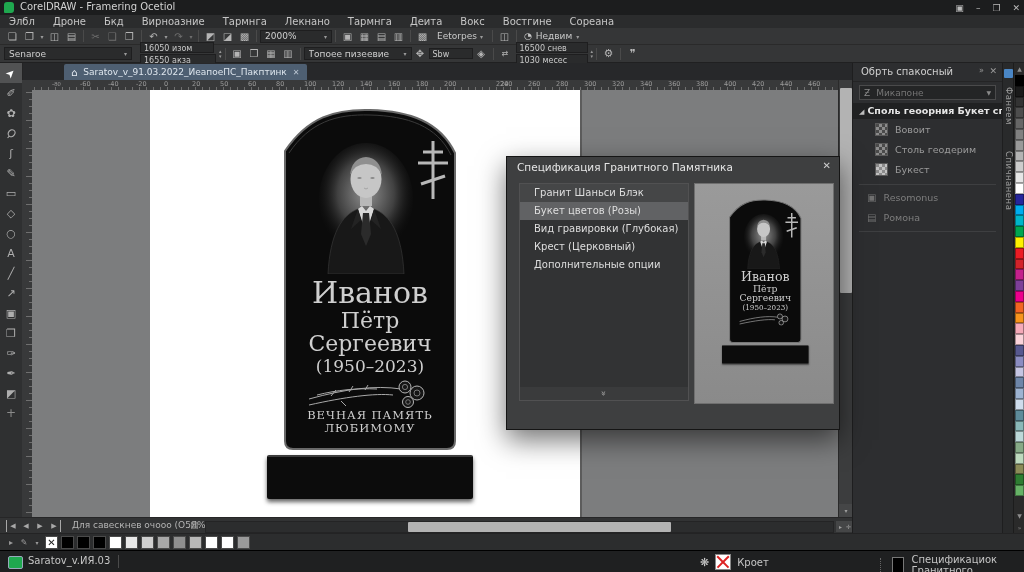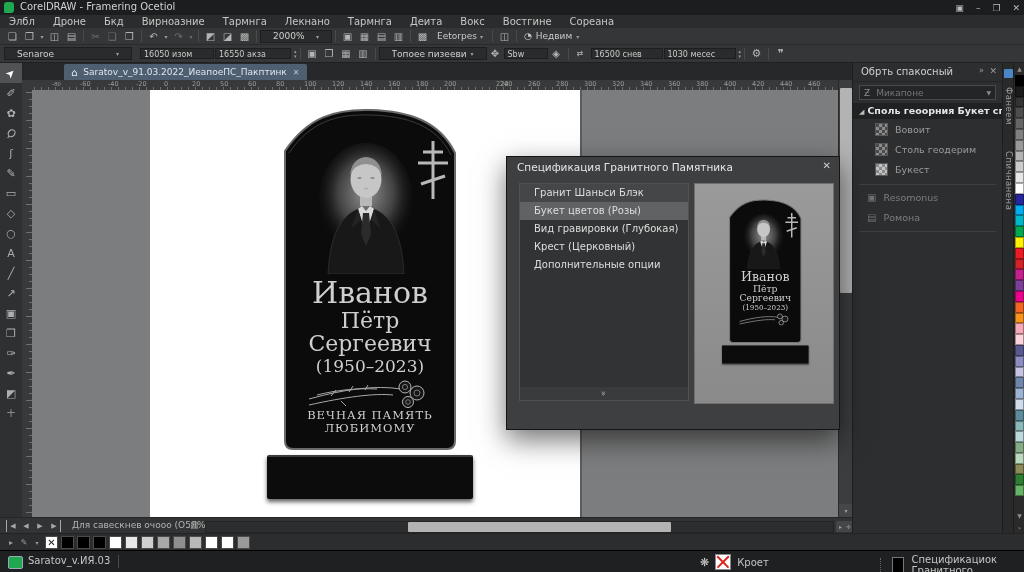--- a/index.html
+++ b/index.html
@@ -15,26 +15,26 @@
   #menubar{left:0;top:15px;width:1024px;height:13px;background:#2b2c2d;border-bottom:1px solid #222;font-size:10px;}
   #menubar .mi{display:inline-block;padding:0 9px;line-height:13px;color:#c6c6c6;}
   
   #toolbar{left:0;top:28px;width:1024px;height:17px;background:#353637;border-bottom:1px solid #2a2a2a;display:flex;align-items:center;padding-left:4px;box-sizing:border-box;}
   #propbar{left:0;top:45px;width:1024px;height:18px;background:#353637;border-bottom:1px solid #202021;display:flex;align-items:center;padding-left:4px;box-sizing:border-box;}
   .tbi{display:inline-flex;align-items:center;justify-content:center;width:17px;height:14px;font-size:10px;color:#b5b5b5;flex:0 0 auto;}
   .tbi.chev{width:8px;font-size:6px;color:#9a9a9a;}
   .tbi.dim{color:#6f6f6f;}
   .tbi.sep{width:7px;}.tbi.sep:before{content:"";display:block;width:1px;height:12px;background:#4a4a4a;}
   .combo{display:inline-flex;align-items:center;justify-content:space-between;background:#2a2b2c;border:1px solid #1e1e1f;
-         height:13px;font-size:9px;color:#cfcfcf;padding:0 12px;box-sizing:border-box;flex:0 0 auto;}
+         height:13px;font-size:9px;color:#cfcfcf;padding:0 4px;box-sizing:border-box;flex:0 0 auto;}
   .combo .cv{white-space:nowrap;overflow:hidden;}
   .combo .cc{font-size:6px;color:#9a9a9a;margin-left:5px;}
   .numfld{background:#2a2b2c;border:1px solid #1e1e1f;height:11px;line-height:11px;font-size:8px;color:#c9c9c9;padding:0 3px;box-sizing:border-box;}
   .spin{display:inline-flex;flex-direction:column;justify-content:center;font-size:5px;color:#9a9a9a;line-height:5px;margin-left:1px;}
-  .fldcol{display:flex;gap:1px;margin:0 2px;}
+  .fldcol{display:flex;flex-direction:column;gap:1px;margin:0 2px;}
   
   #tabbar{left:22px;top:63px;width:830px;height:17px;background:#27282a;border-bottom:1px solid #1d1d1e;}
   #doctab{position:absolute;left:42px;top:1px;height:16px;background:#4e5f72;color:#dde5ed;font-size:9px;
           display:flex;align-items:center;padding:0 7px;gap:6px;border-radius:2px 2px 0 0;}
   #doctab .home{font-size:10px;color:#e8eef5;}
   #doctab .x{font-size:8px;color:#b9c4d0;}
   
   #toolbox{left:0;top:63px;width:22px;height:454px;background:#2f3031;border-right:1px solid #242425;}
   .tool{width:22px;height:20px;display:flex;align-items:center;justify-content:center;font-size:11px;color:#aeaeae;}
   .tool.active{background:#515253;color:#fff;}

